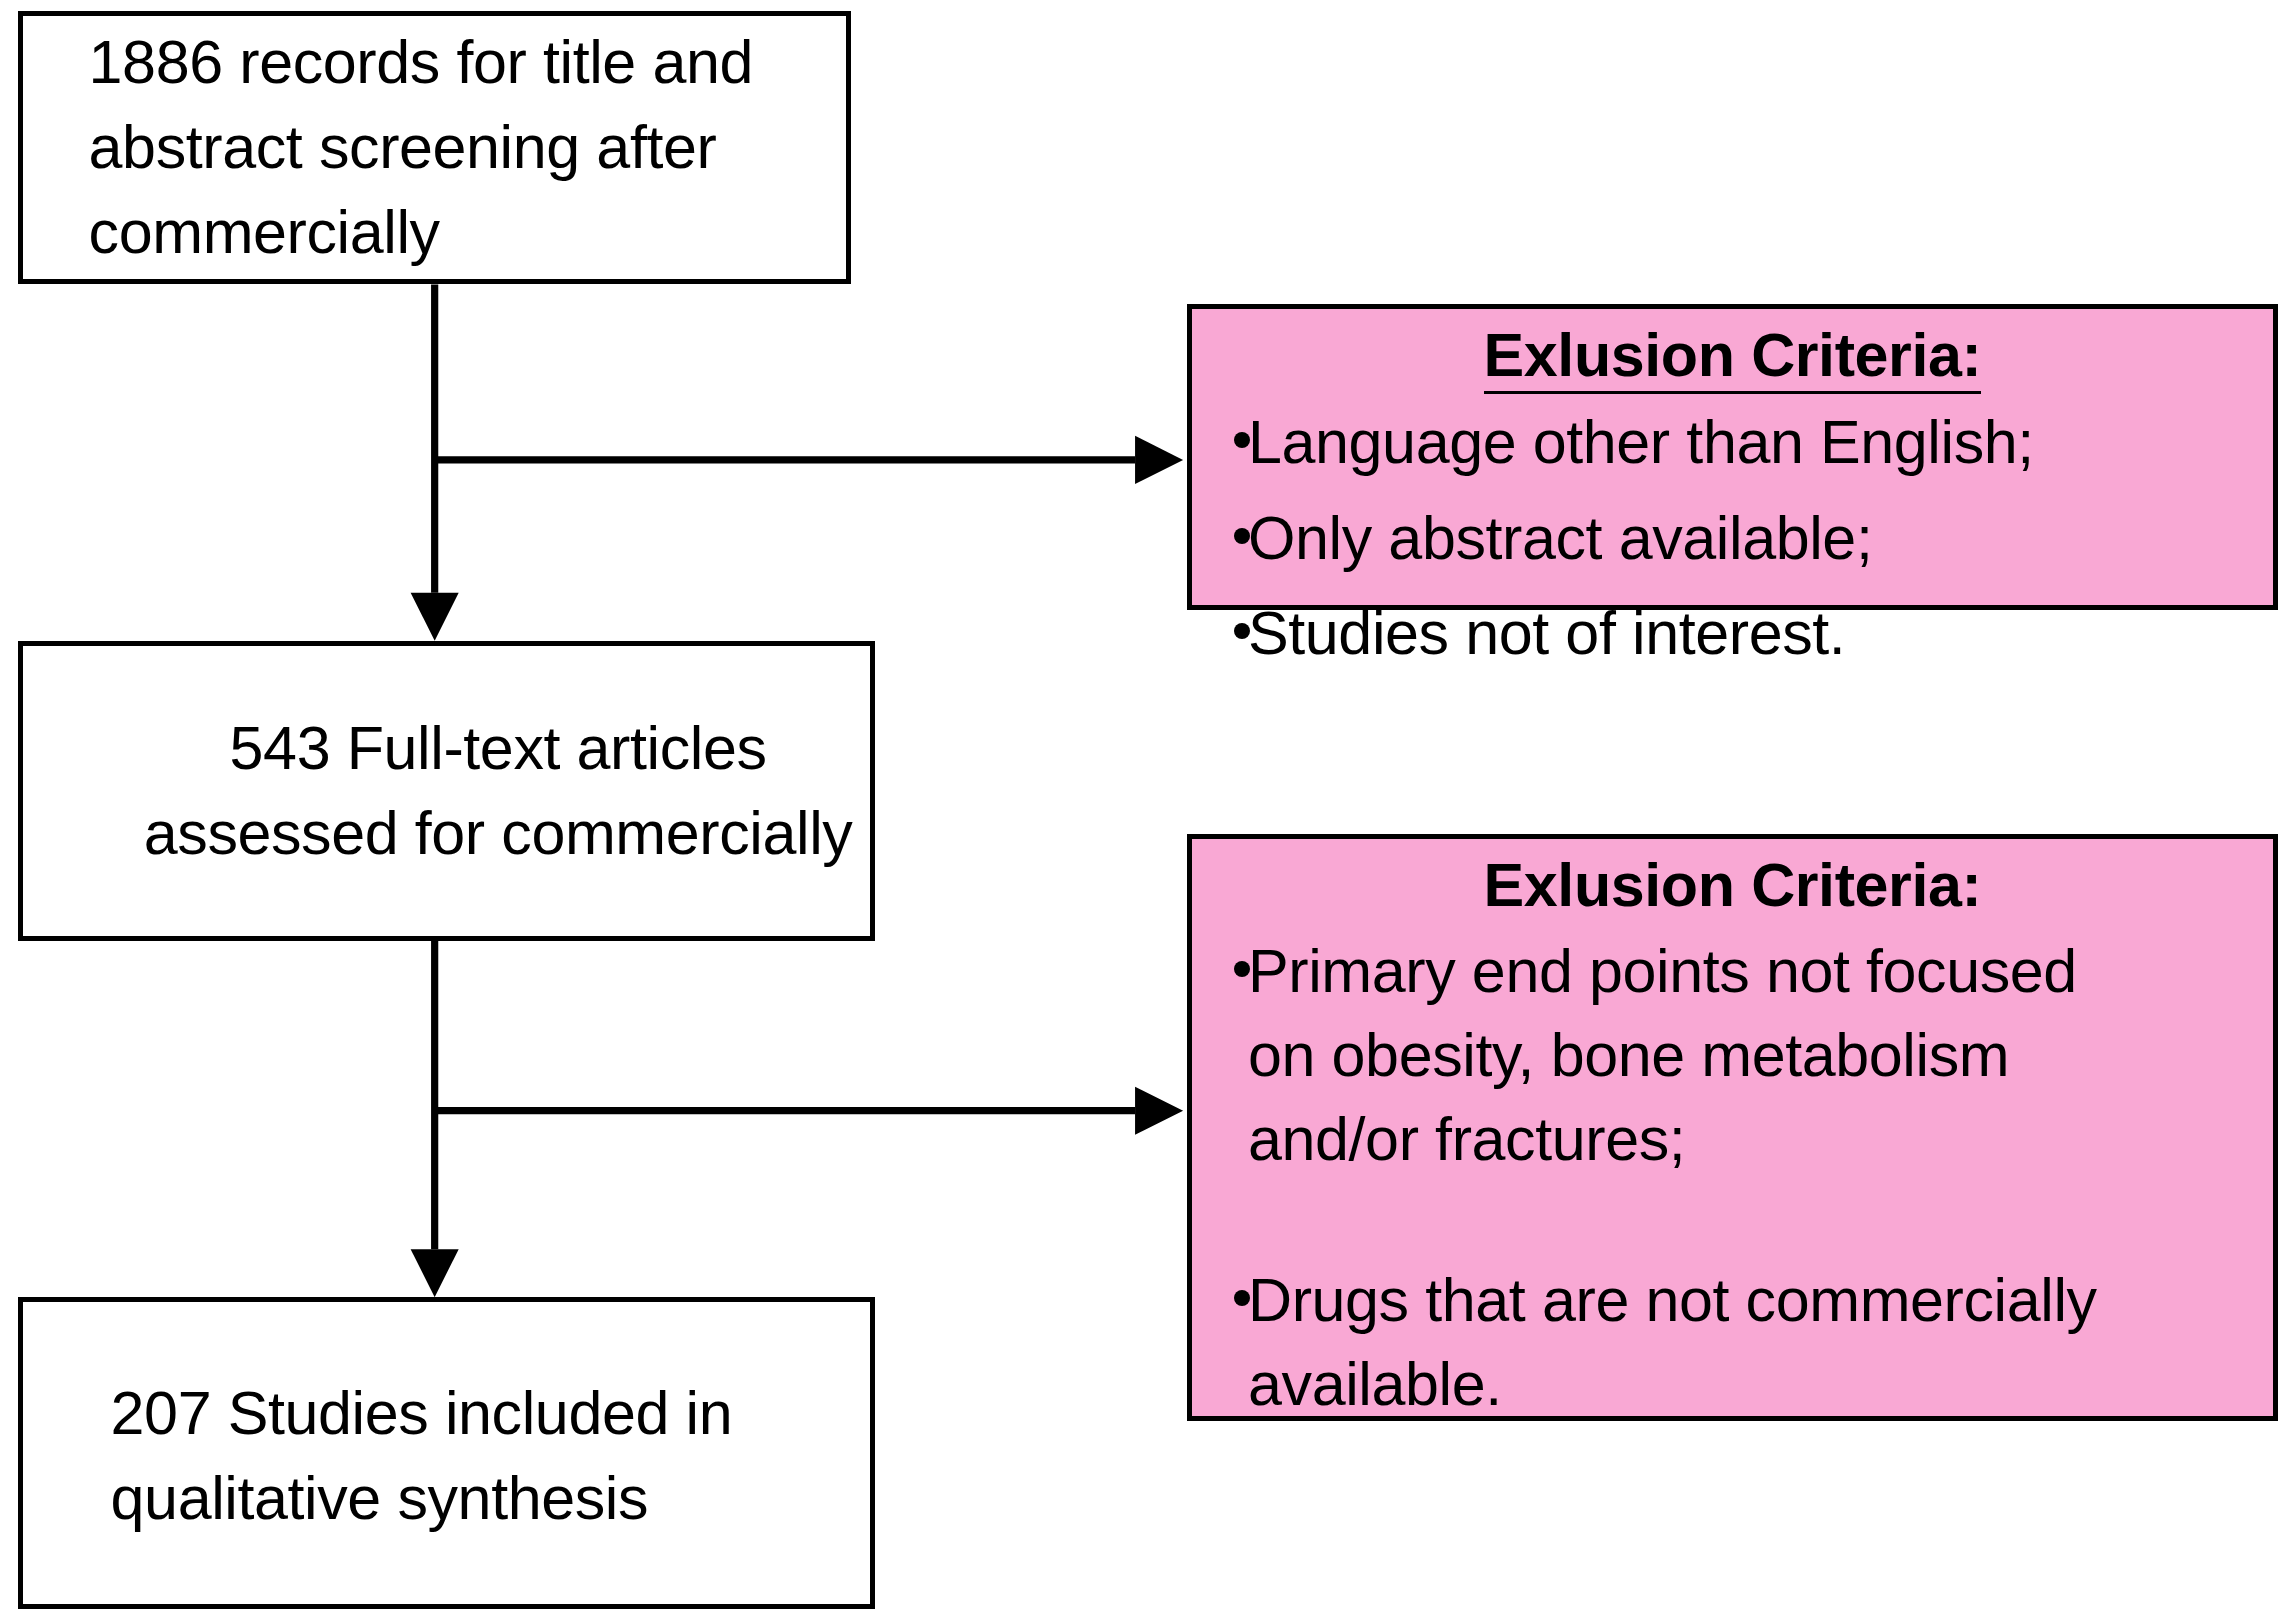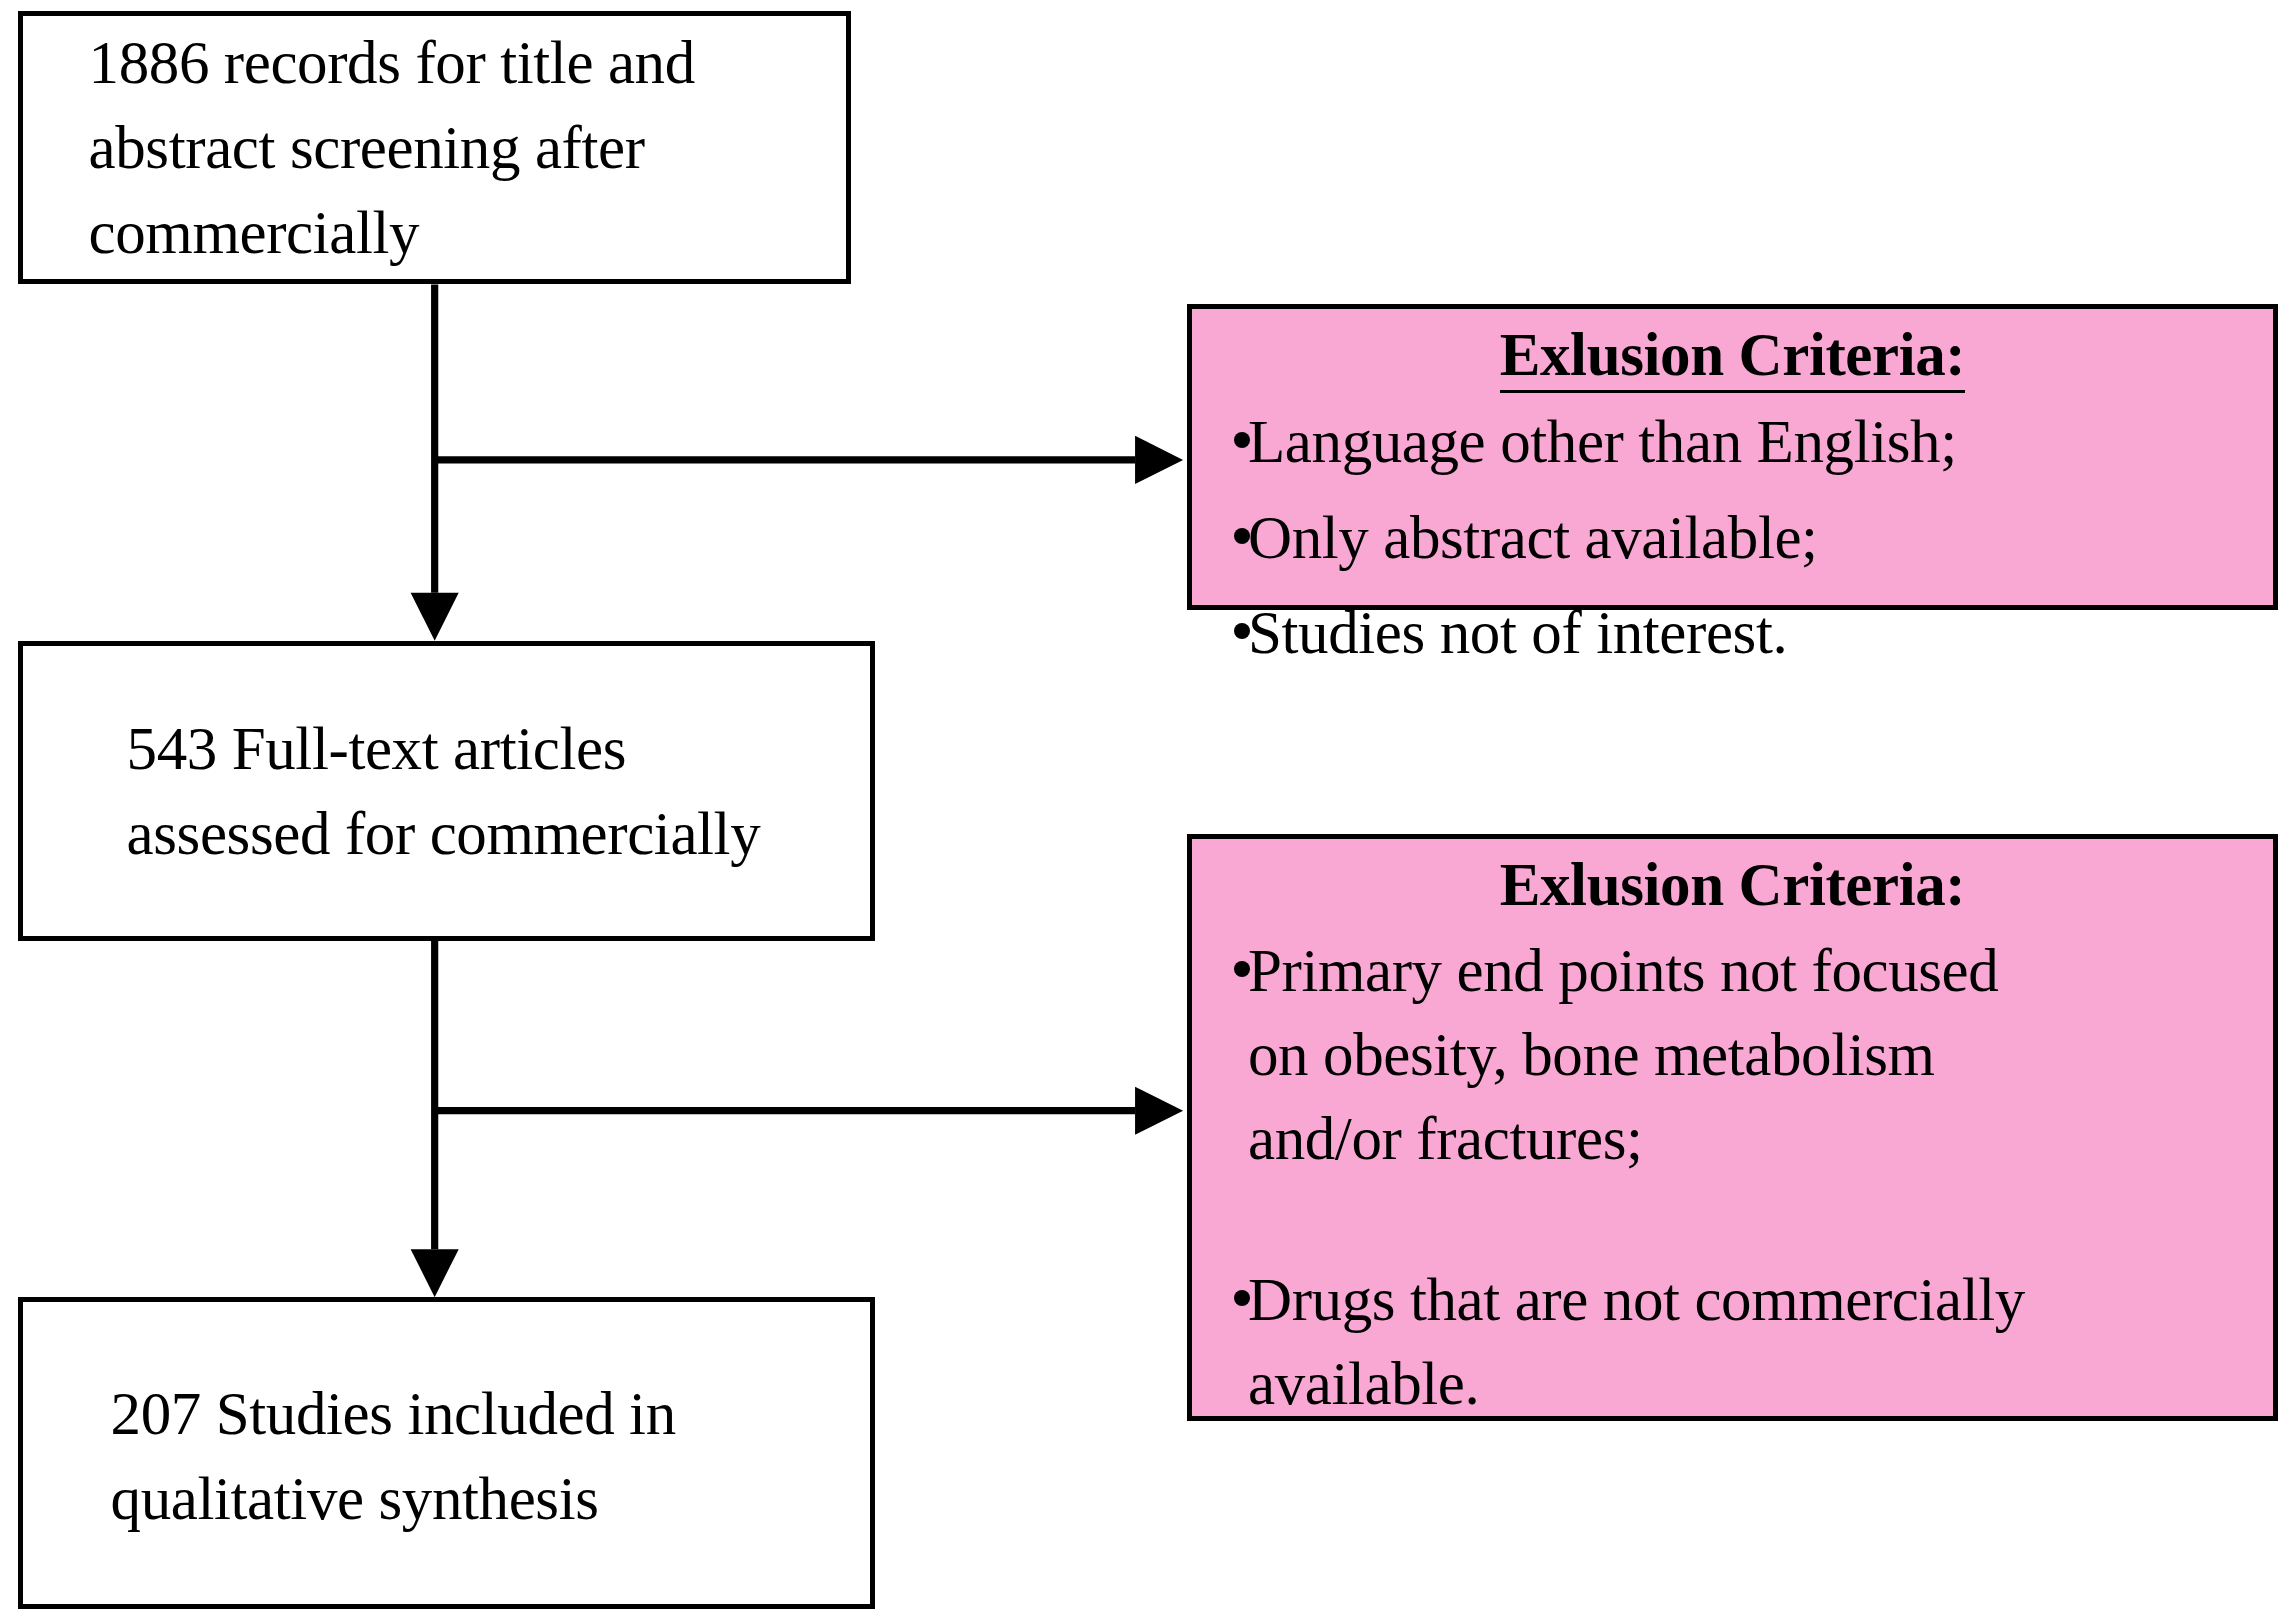--- a/index.html
+++ b/index.html
@@ -6,42 +6,42 @@
     margin: 0;
     padding: 0;
     background: #ffffff;
   }
   #canvas {
     position: relative;
     width: 2295px;
     height: 1621px;
     background: #ffffff;
     overflow: hidden;
-    font-family: Liberation Serif, serif;
+    font-family: Liberation Sans, sans-serif;
     color: #000000;
   }
   .flow-box {
     position: absolute;
     border: 5.6px solid #000000;
     background: #ffffff;
     box-sizing: border-box;
     display: flex;
     flex-direction: column;
     justify-content: center;
   }
   .flow-box .line {
     display: block;
     font-size: 61px;
     line-height: 1.40;
     letter-spacing: -0.4px;
     white-space: nowrap;
   }
   
   #box-records   { left: 17.6px;  top: 11.2px;   width: 833px; height: 273px; padding: 0 0 0 66px; }
-  #box-fulltext  { left: 17.6px;  top: 641px;  width: 857px; height: 300px; padding: 0 0 0 104px; }
+  #box-fulltext  { left: 17.6px;  top: 641px;  width: 857px; height: 300px; padding: 0 0 0 104px; text-align: center; }
   #box-included  { left: 17.6px;  top: 1297px; width: 857px; height: 312px; padding: 6px 0 0 88px; }
 
   
   .excl-box {
     position: absolute;
     border: 5.6px solid #000000;
     background: #f9a8d4;
     box-sizing: border-box;
   }
   #box-exclusion-1 { left: 1187px; top: 304px;  width: 1091px; height: 306px; }

